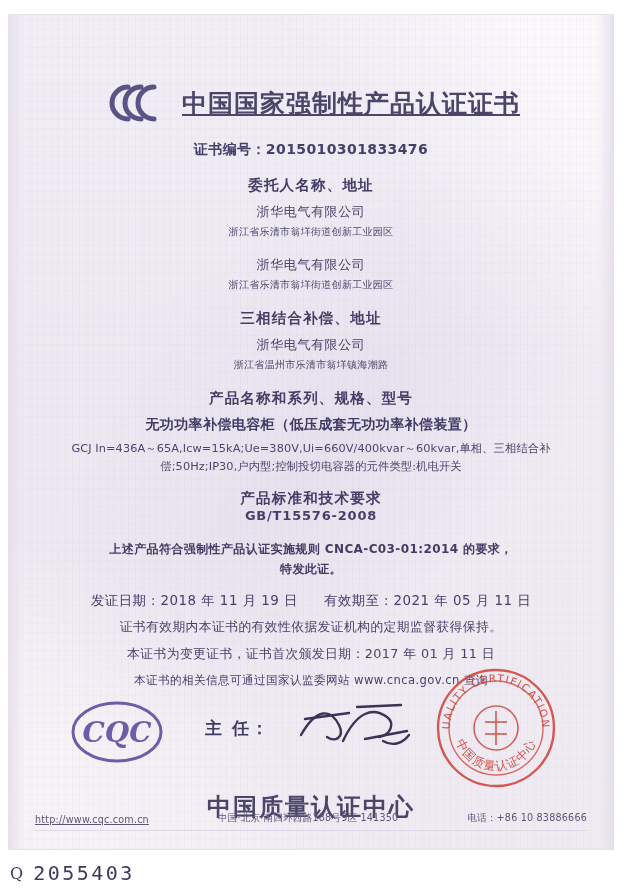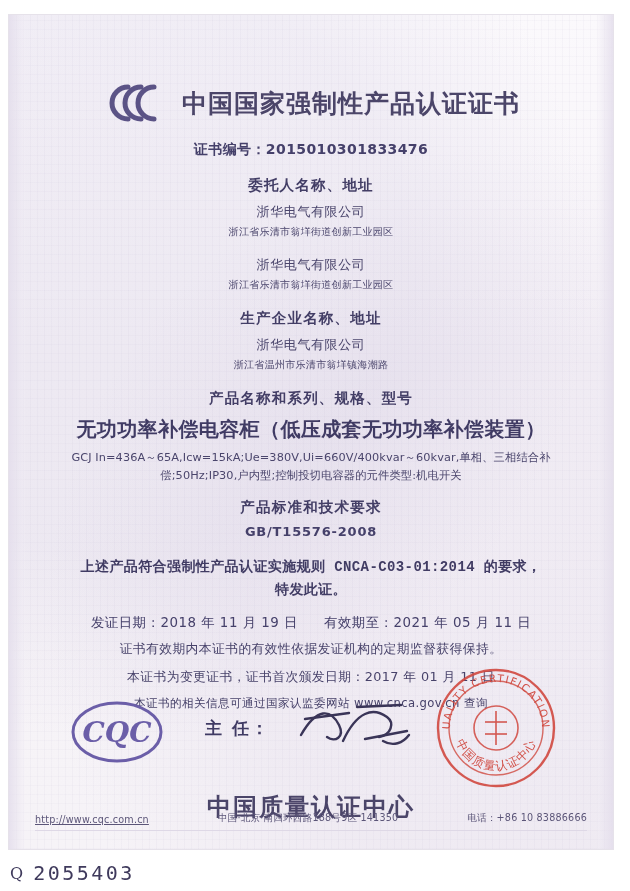--- a/index.html
+++ b/index.html
@@ -84,20 +84,21 @@
     flex: none;
   }
   .ccc-logo svg { display: block; }
   .main-title {
     font-family: "DejaVu Sans", "Liberation Sans", sans-serif;
     font-size: 25px;
     font-weight: bold;
     letter-spacing: 1px;
     color: #4b4569;
     white-space: nowrap;
+    text-decoration: underline;
   }
 
   
   .body-text {
     position: absolute;
     top: 126px;
     left: 40px;
     right: 40px;
     text-align: center;
   }
@@ -122,56 +123,54 @@
     color: #4a456c;
     margin-bottom: 4px;
   }
   .sec-line.sm {
     font-size: 10px;
     letter-spacing: 0.3px;
   }
   .gap { height: 13px; }
 
   .prod-name {
-    font-size: 20px;
+    font-size: 14px;
     font-weight: bold;
     letter-spacing: 0.4px;
     color: #403b64;
     margin-bottom: 6px;
   }
   .prod-spec {
     font-size: 11.3px;
     line-height: 1.55;
     letter-spacing: 0.1px;
     color: #4a456c;
     padding: 0 18px;
   }
   .std-label {
     font-size: 14.5px;
     font-weight: bold;
     letter-spacing: 1.2px;
     margin-top: 14px;
-    margin-bottom: 7px;
     color: #433e66;
   }
   .std-value {
     font-size: 13px;
     font-weight: bold;
     letter-spacing: 0.8px;
     color: #45406a;
   }
 
   .statement {
     margin-top: 17px;
-    font-size: 14px;
+    font-size: 12px;
     font-weight: bold;
     line-height: 1.65;
     letter-spacing: 0.4px;
     color: #413c64;
-    font-family: Liberation Mono, monospace;
   }
   .dates {
     margin-top: 12px;
     font-size: 13.4px;
     letter-spacing: 0.5px;
     color: #45406a;
   }
   .dates .spacer { display: inline-block; width: 26px; }
   .note {
     margin-top: 6px;
@@ -307,21 +306,21 @@
 
       <div class="sec-label row">委托人名称、地址</div>
       <div class="sec-line row">浙华电气有限公司</div>
       <div class="sec-line sm row">浙江省乐清市翁垟街道创新工业园区</div>
       <div class="gap"></div>
 
       <div class="sec-line row">浙华电气有限公司</div>
       <div class="sec-line sm row">浙江省乐清市翁垟街道创新工业园区</div>
       <div class="gap"></div>
 
-      <div class="sec-label row">生产企业名称、地址</div>
+      <div class="sec-label row">三相结合补偿、地址</div>
       <div class="sec-line row">浙华电气有限公司</div>
       <div class="sec-line sm row">浙江省温州市乐清市翁垟镇海潮路</div>
       <div class="gap"></div>
 
       <div class="sec-label row">产品名称和系列、规格、型号</div>
       <div class="prod-name row">无功功率补偿电容柜（低压成套无功功率补偿装置）</div>
       <div class="prod-spec row">GCJ In=436A～65A,Icw=15kA;Ue=380V,Ui=660V/400kvar～60kvar,单相、三相结合补偿;50Hz;IP30,户内型;控制投切电容器的元件类型:机电开关</div>
 
       <div class="std-label row">产品标准和技术要求</div>
       <div class="std-value row">GB/T15576-2008</div>

